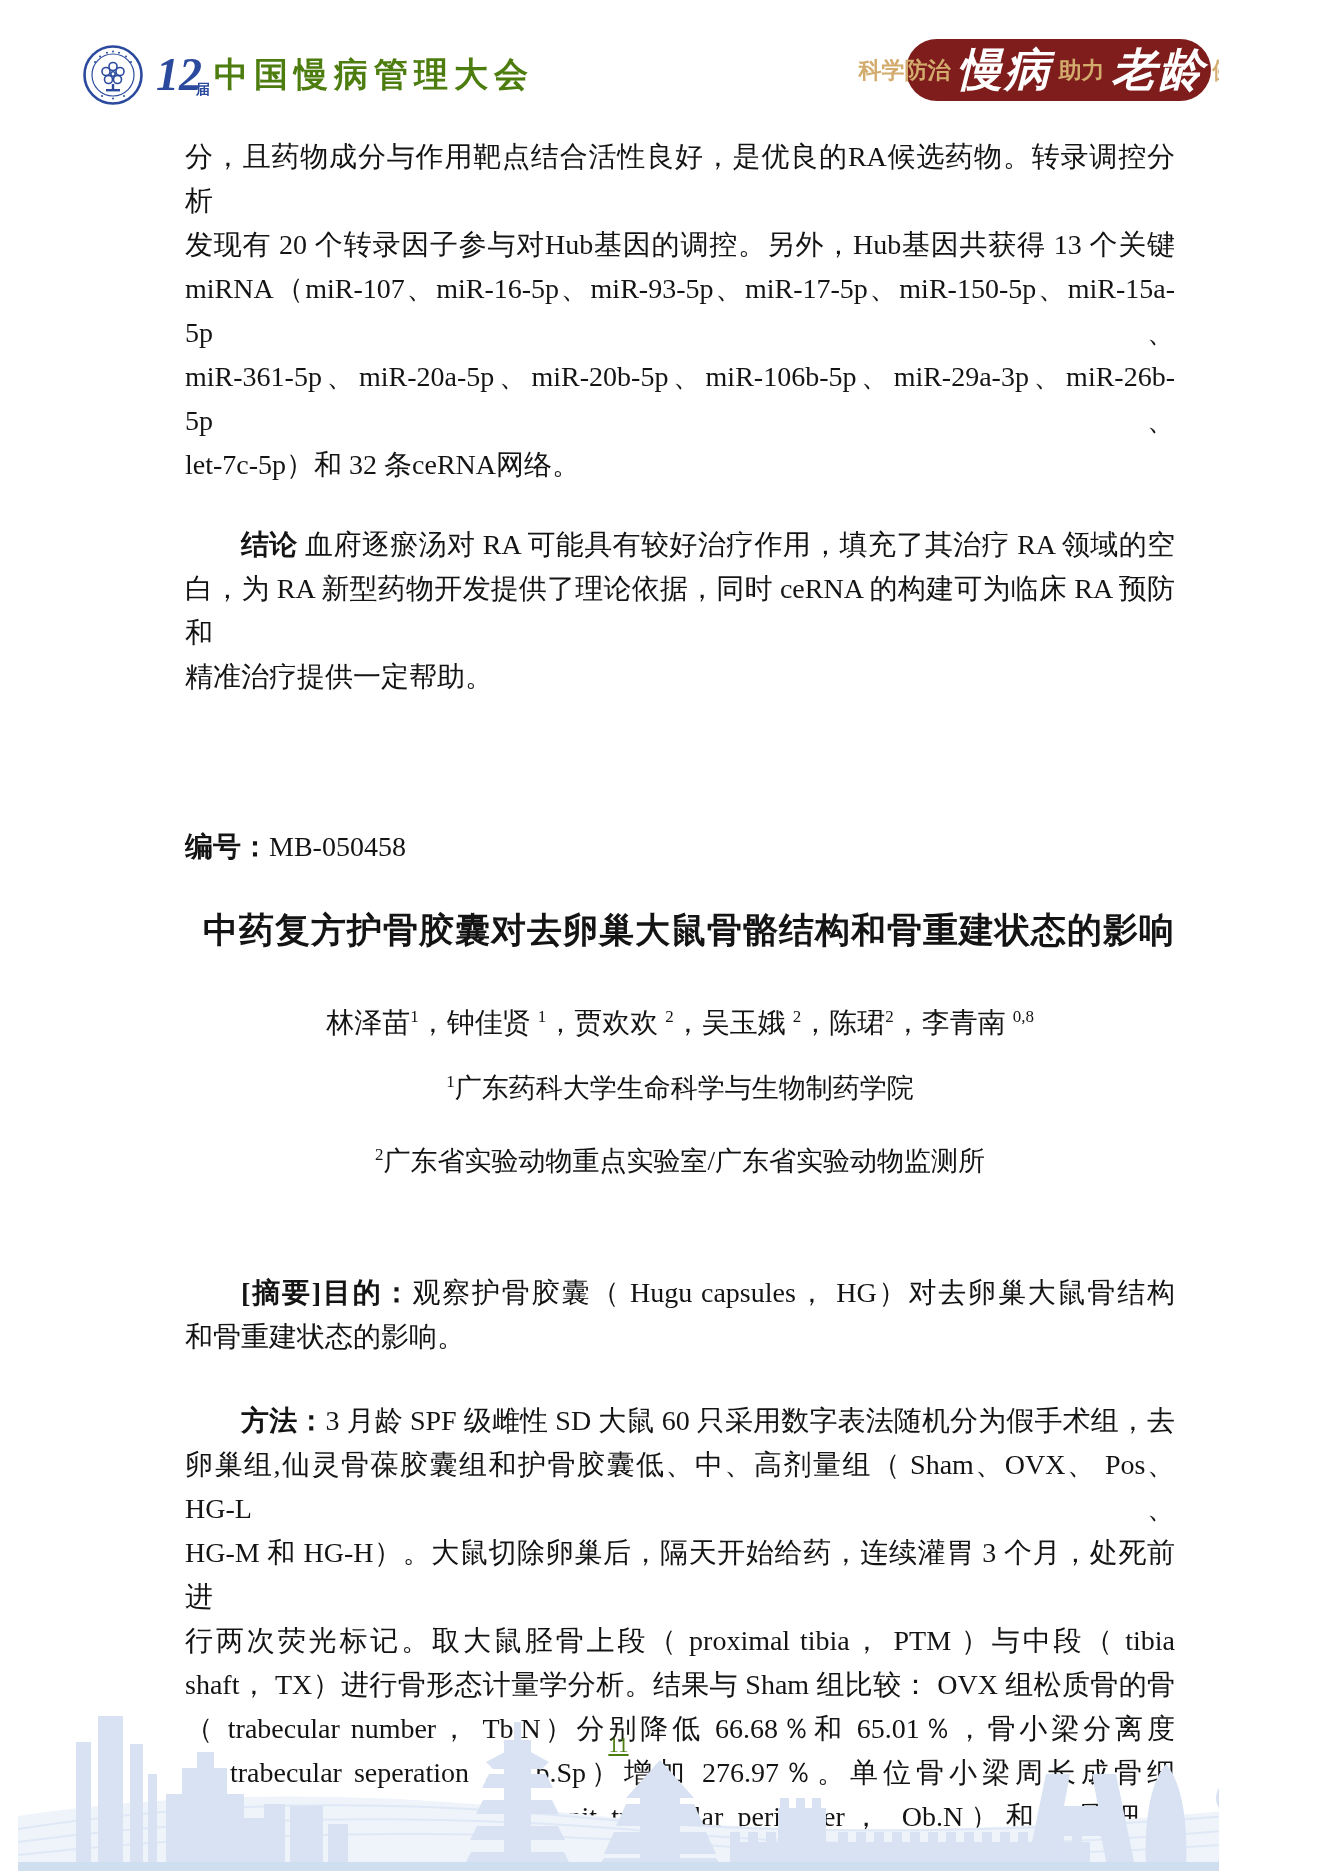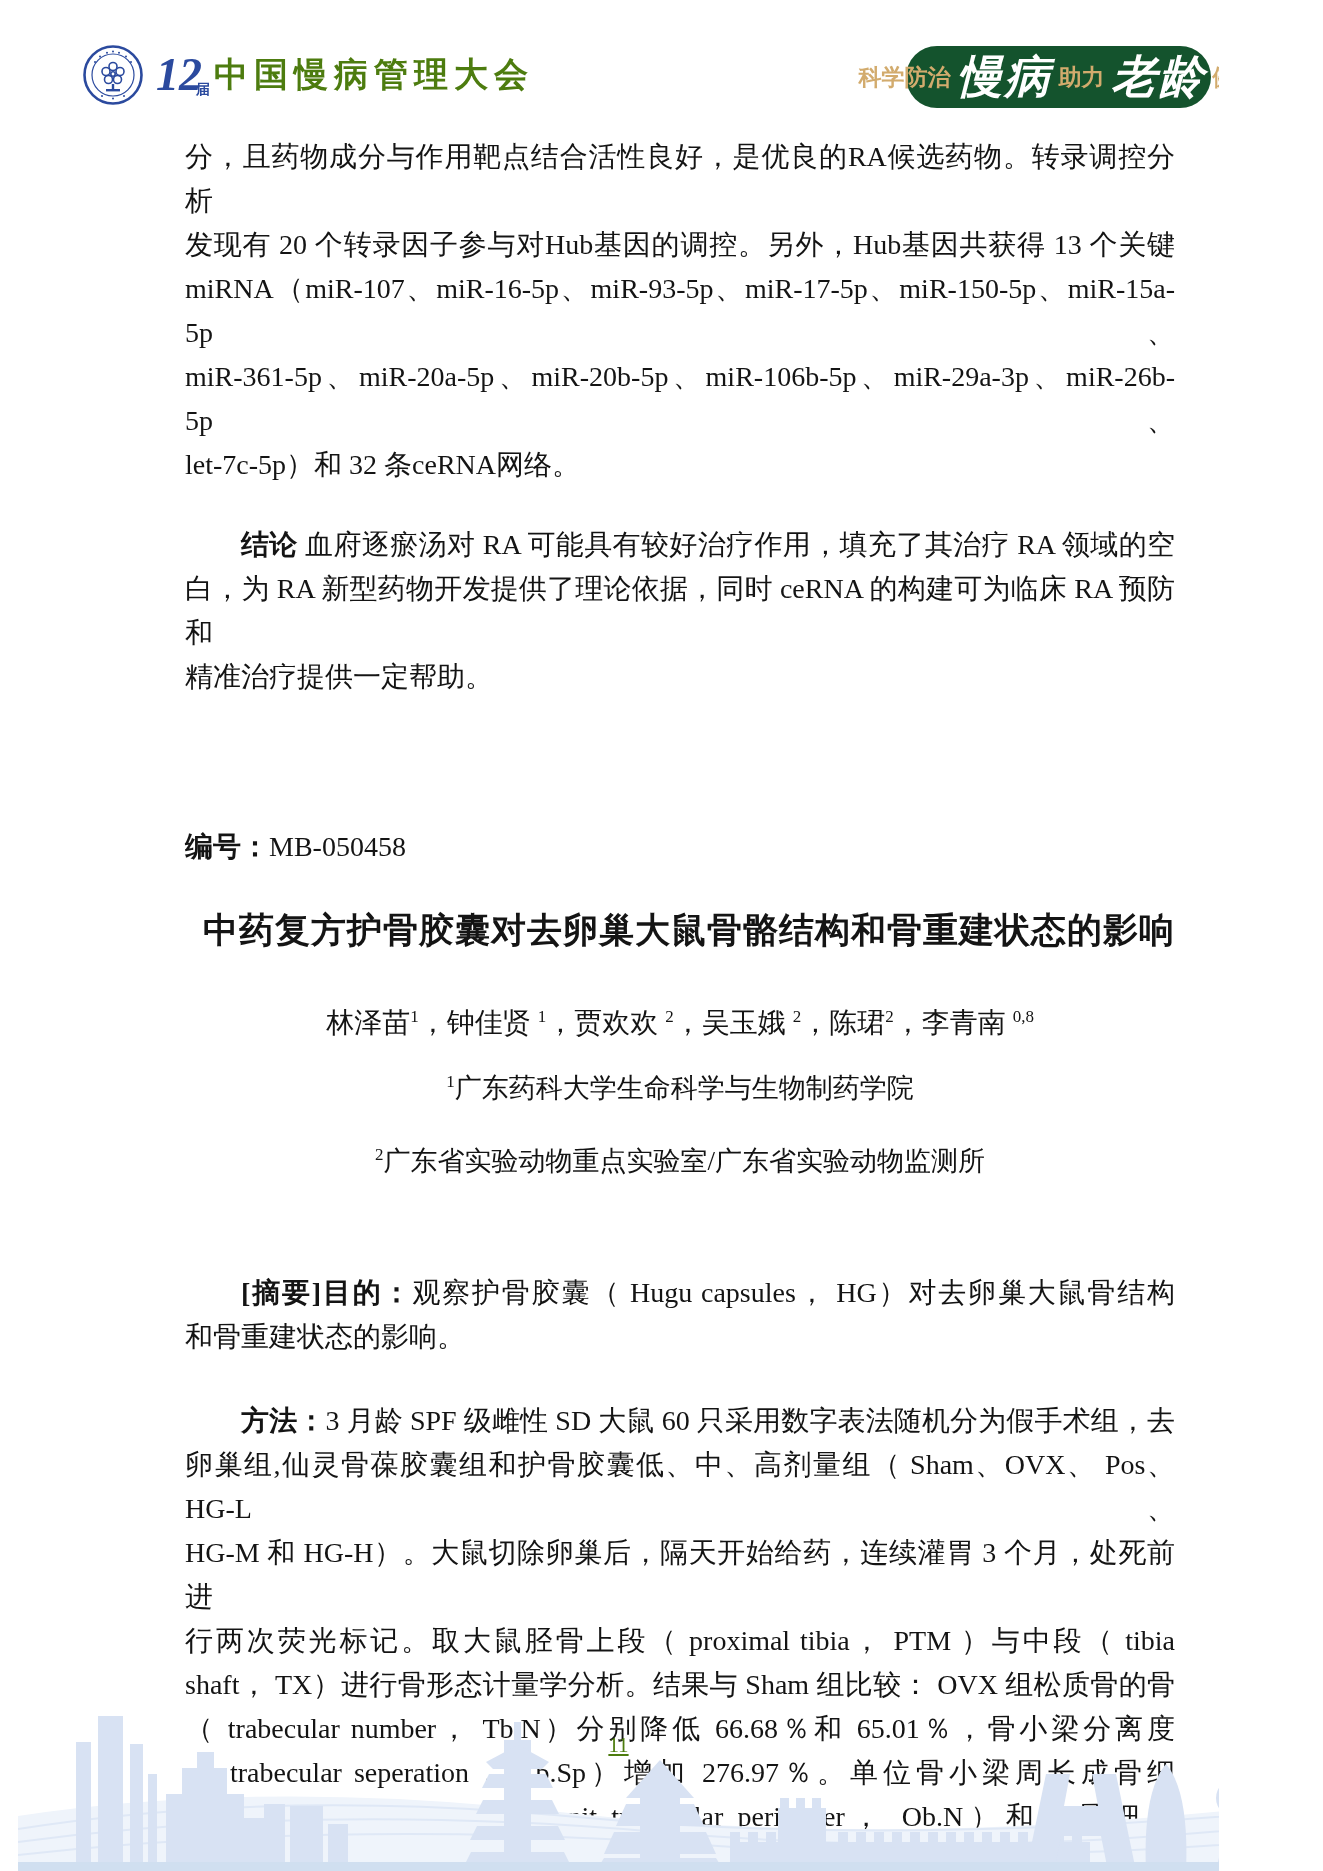--- a/index.html
+++ b/index.html
@@ -8,21 +8,21 @@
 
   
   .logo{position:absolute;left:64px;top:44px;display:flex;align-items:center;}
   .seal{width:62px;height:62px;flex:0 0 auto;}
   .edition{position:relative;margin:0 12px 0 12px;color:#2b4a9e;line-height:1;}
   .ed-num{font-size:46px;font-style:italic;font-weight:800;font-family:"Liberation Serif",serif;}
   .ed-jie{position:absolute;right:-8px;bottom:2px;font-size:14px;font-weight:700;
           font-family:"Liberation Sans","DejaVu Sans",sans-serif;}
   .conf-title{font-size:34px;font-weight:600;color:#4d7c0f;letter-spacing:6px;
               font-family:"Liberation Sans","DejaVu Sans",sans-serif;white-space:nowrap;}
-  .banner{position:absolute;left:888px;right:8px;top:46px;height:62px;background:#14532d;
+  .banner{position:absolute;left:888px;right:8px;top:39px;height:62px;background:#7f1d1d;
           border-radius:32px;display:flex;align-items:center;justify-content:center;gap:7px;}
   .seg-small{color:#d2ab6d;font-size:23px;font-weight:700;white-space:nowrap;
              font-family:"Liberation Sans","DejaVu Sans",sans-serif;}
   .seg-large{color:#ffffff;font-size:45px;font-weight:700;font-style:italic;letter-spacing:2px;
              white-space:nowrap;font-family:"Liberation Serif","DejaVu Serif",serif;line-height:1;}
 
   
   .content{position:absolute;left:167px;top:135px;width:990px;font-size:28px;line-height:44px;}
   .line{text-align:justify;text-align-last:justify;}
   .line.end{text-align-last:left;}

